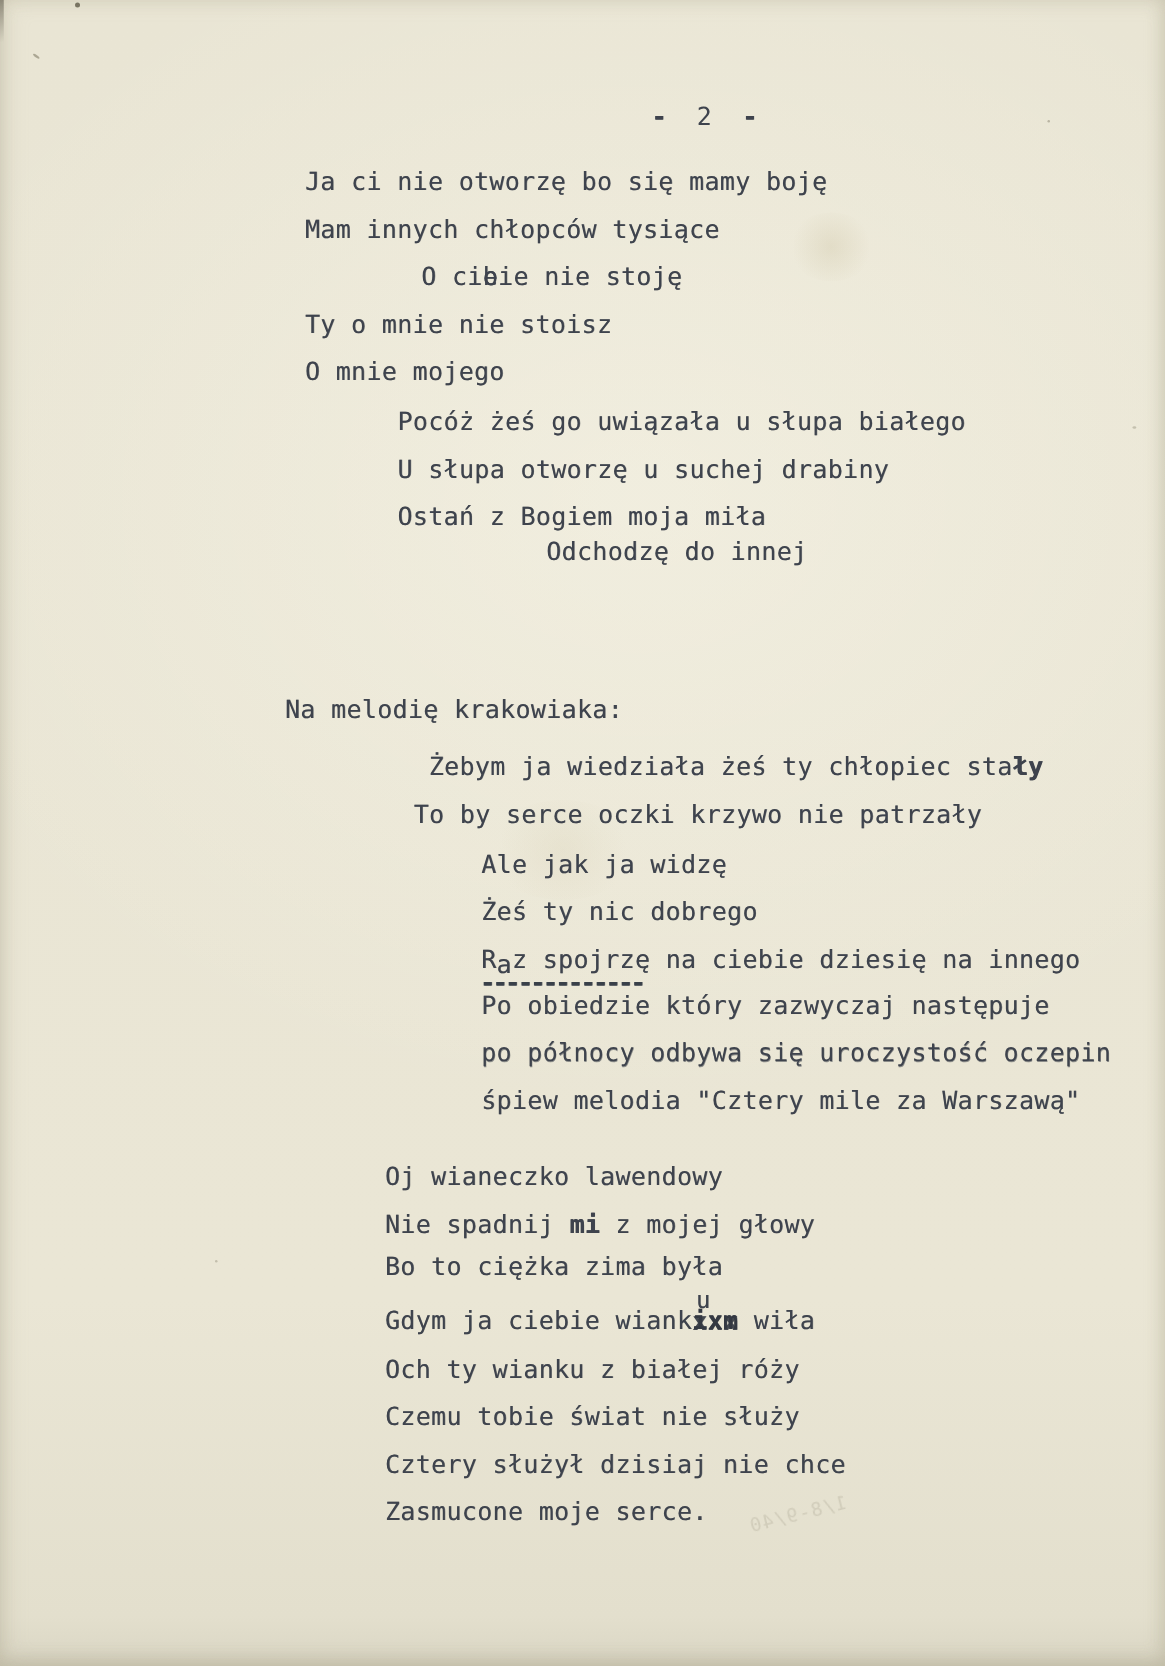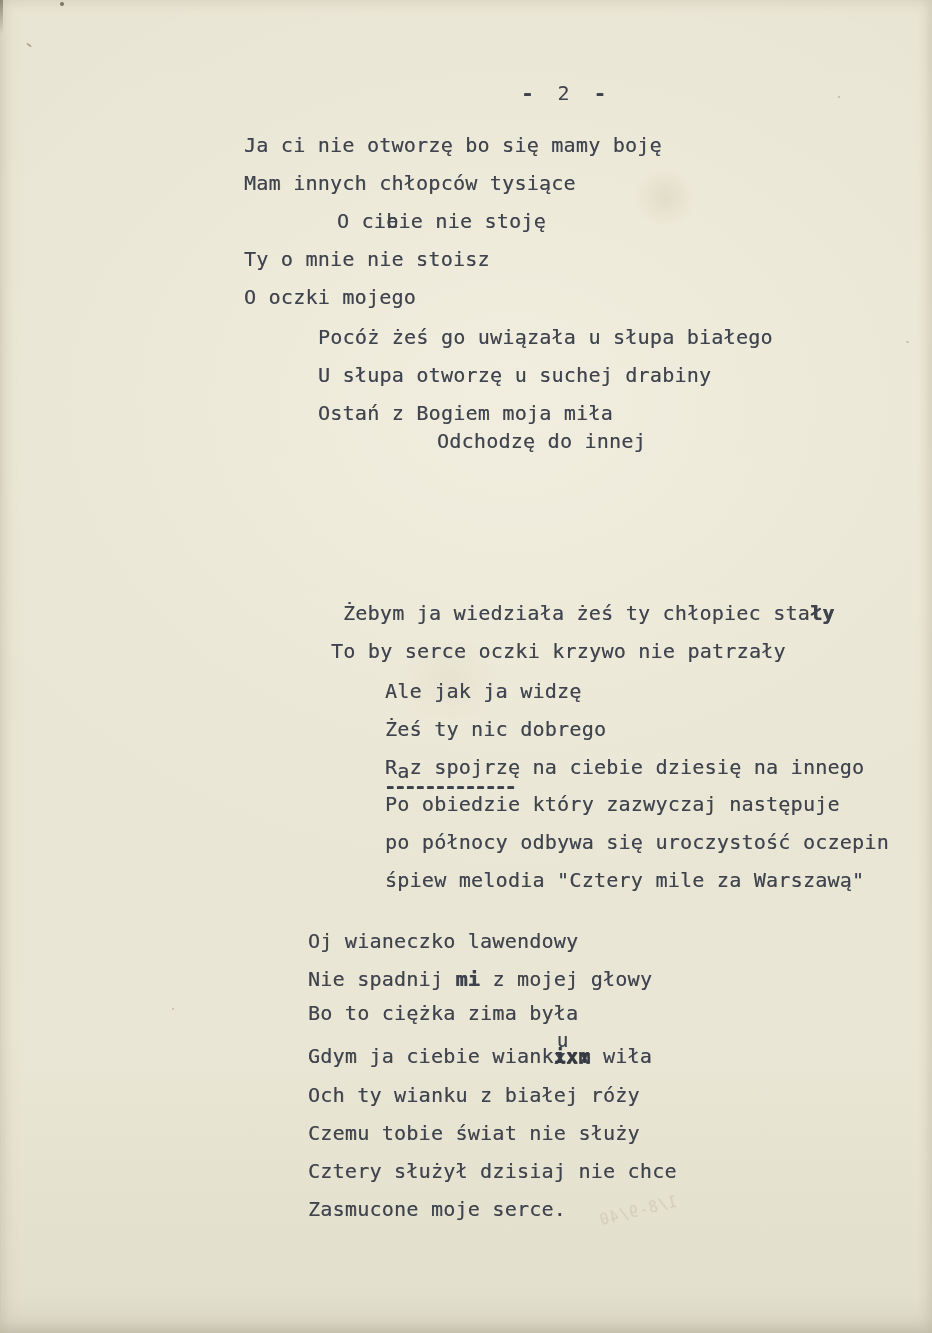--- a/index.html
+++ b/index.html
@@ -69,27 +69,28 @@
 
   <div class="pageno" style="left:472px;top:60px">
     <span class="hvy">-</span><span class="num">2</span><span class="hvy">-</span>
   </div>
 
   <div>
     <div class="line" style="left:244px;top:134px">Ja ci nie otworzę bo się mamy boję</div>
     <div class="line" style="left:244px;top:172px">Mam innych chłopców tysiące</div>
     <div class="line" style="left:337px;top:210px"><span>O ci</span><span class="ovs">e</span><span>bie nie stoję</span></div>
     <div class="line" style="left:244px;top:248px">Ty o mnie nie stoisz</div>
-    <div class="line" style="left:244px;top:286px">O oczki mojego</div>
+    <div class="line" style="left:244px;top:286px">O mnie mojego</div>
     <div class="line" style="left:318px;top:326px">Pocóż żeś go uwiązała u słupa białego</div>
     <div class="line" style="left:318px;top:364px">U słupa otworzę u suchej drabiny</div>
     <div class="line" style="left:318px;top:402px">Ostań z Bogiem moja miła</div>
     <div class="line" style="left:437px;top:430px">Odchodzę do innej</div>
   </div>
 
+  <div class="line" style="left:228px;top:556px">Na melodię krakowiaka:</div>
 
   <div>
     <div class="line" style="left:343px;top:602px"><span>Żebym ja wiedziała żeś ty chłopiec sta</span><span class="hvy">ły</span></div>
     <div class="line" style="left:331px;top:640px">To by serce oczki krzywo nie patrzały</div>
     <div class="line" style="left:385px;top:680px">Ale jak ja widzę</div>
     <div class="line" style="left:385px;top:718px">Żeś ty nic dobrego</div>
     <div class="line" style="left:385px;top:756px"><span>R</span><span class="low">a</span><span>z spojrzę na ciebie dziesię na innego</span></div>
     <div class="line dashes" style="left:384px;top:775px">-------------</div>
     <div class="line" style="left:385px;top:793px">Po obiedzie który zazwyczaj następuje</div>
     <div class="line" style="left:385px;top:831px">po północy odbywa się uroczystość oczepin</div>

